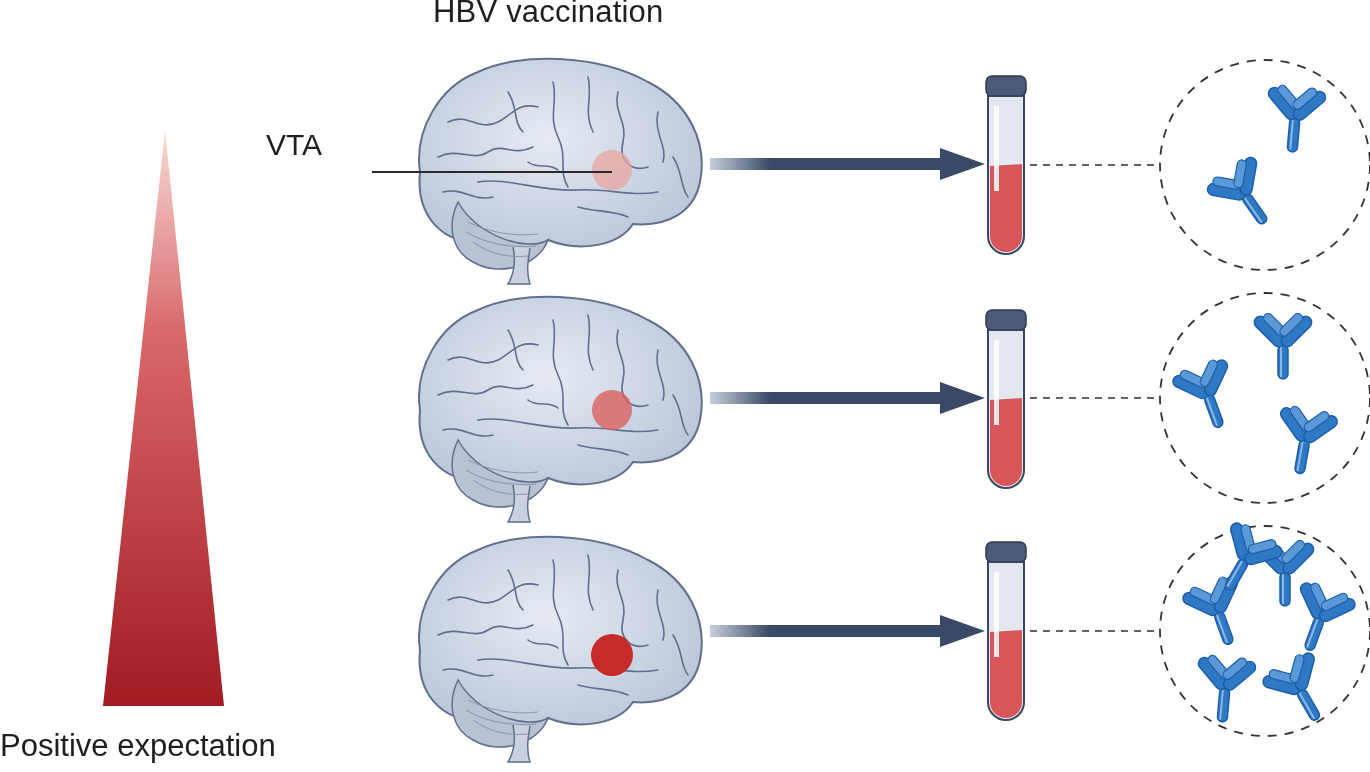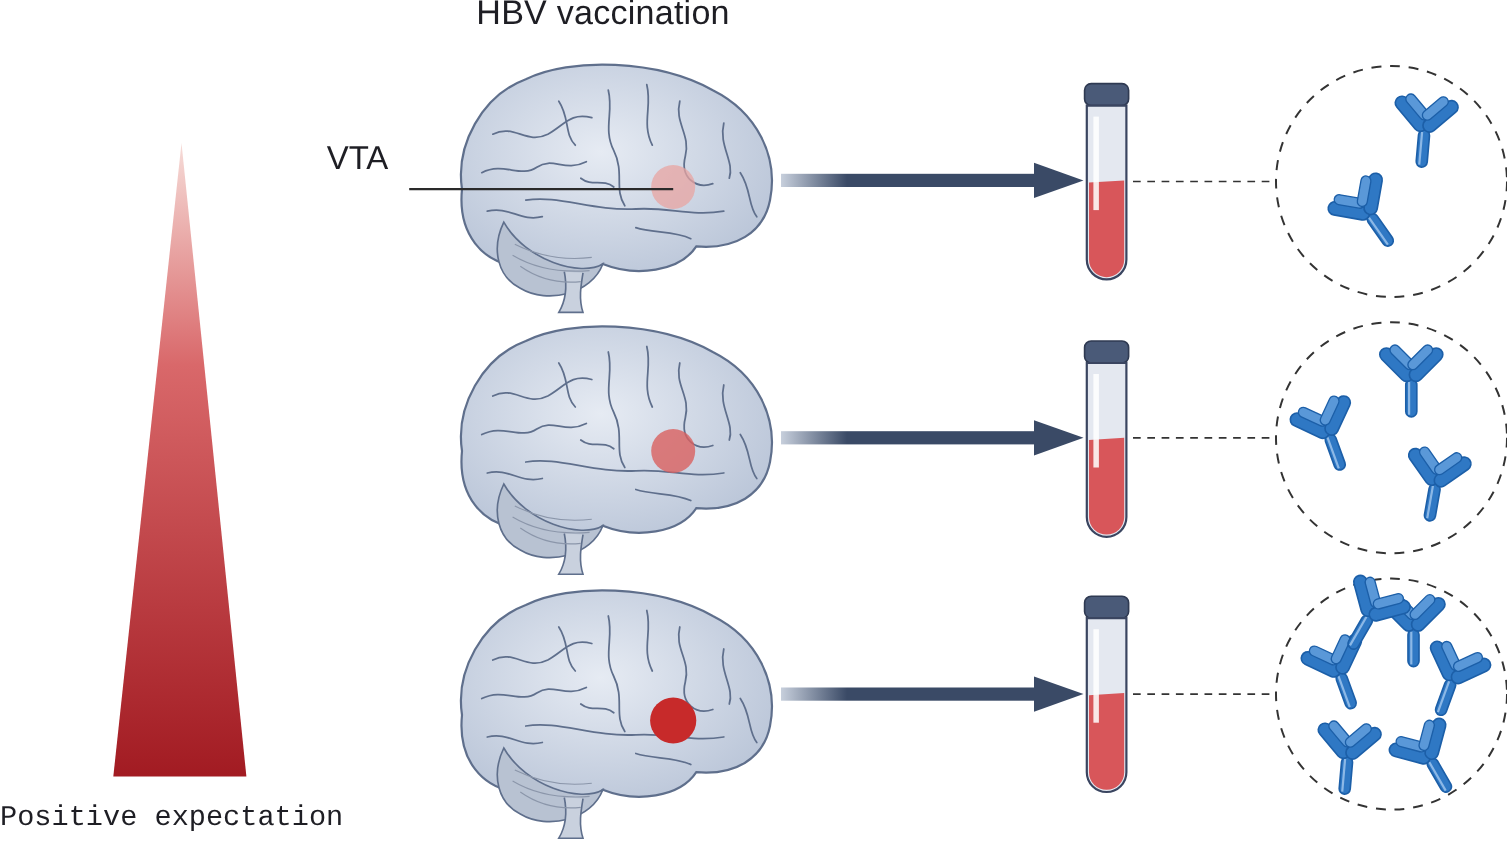--- a/index.html
+++ b/index.html
@@ -1,19 +1,19 @@
 <!DOCTYPE html>
 <html><head>
 <meta charset="utf-8">
 <style>
   html,body{margin:0;padding:0;background:#ffffff;}
   body{width:1370px;height:772px;position:relative;overflow:hidden;font-family:"Liberation Sans",sans-serif;color:#1e1e24;}
   .title{position:absolute;left:433px;top:-6px;font-size:31px;font-weight:400;letter-spacing:0.2px;}
-  .vta{position:absolute;left:266px;top:127px;font-size:30px;line-height:36px;text-align:center;width:118px;}
-  .bottom-label{position:absolute;left:0px;top:728px;font-size:26px;font-family:Liberation Mono, monospace;}
+  .vta{position:absolute;left:266px;top:127px;font-size:30px;line-height:36px;text-align:left;width:118px;}
+  .bottom-label{position:absolute;left:0px;top:728px;font-size:31px;}
   svg.main{position:absolute;left:0;top:0;}
 </style>
 </head>
 <body>
 
 <div class="title">HBV vaccination</div>
 <div class="vta">
   <div>VTA</div>
 </div>
 <div class="bottom-label">Positive expectation</div>

